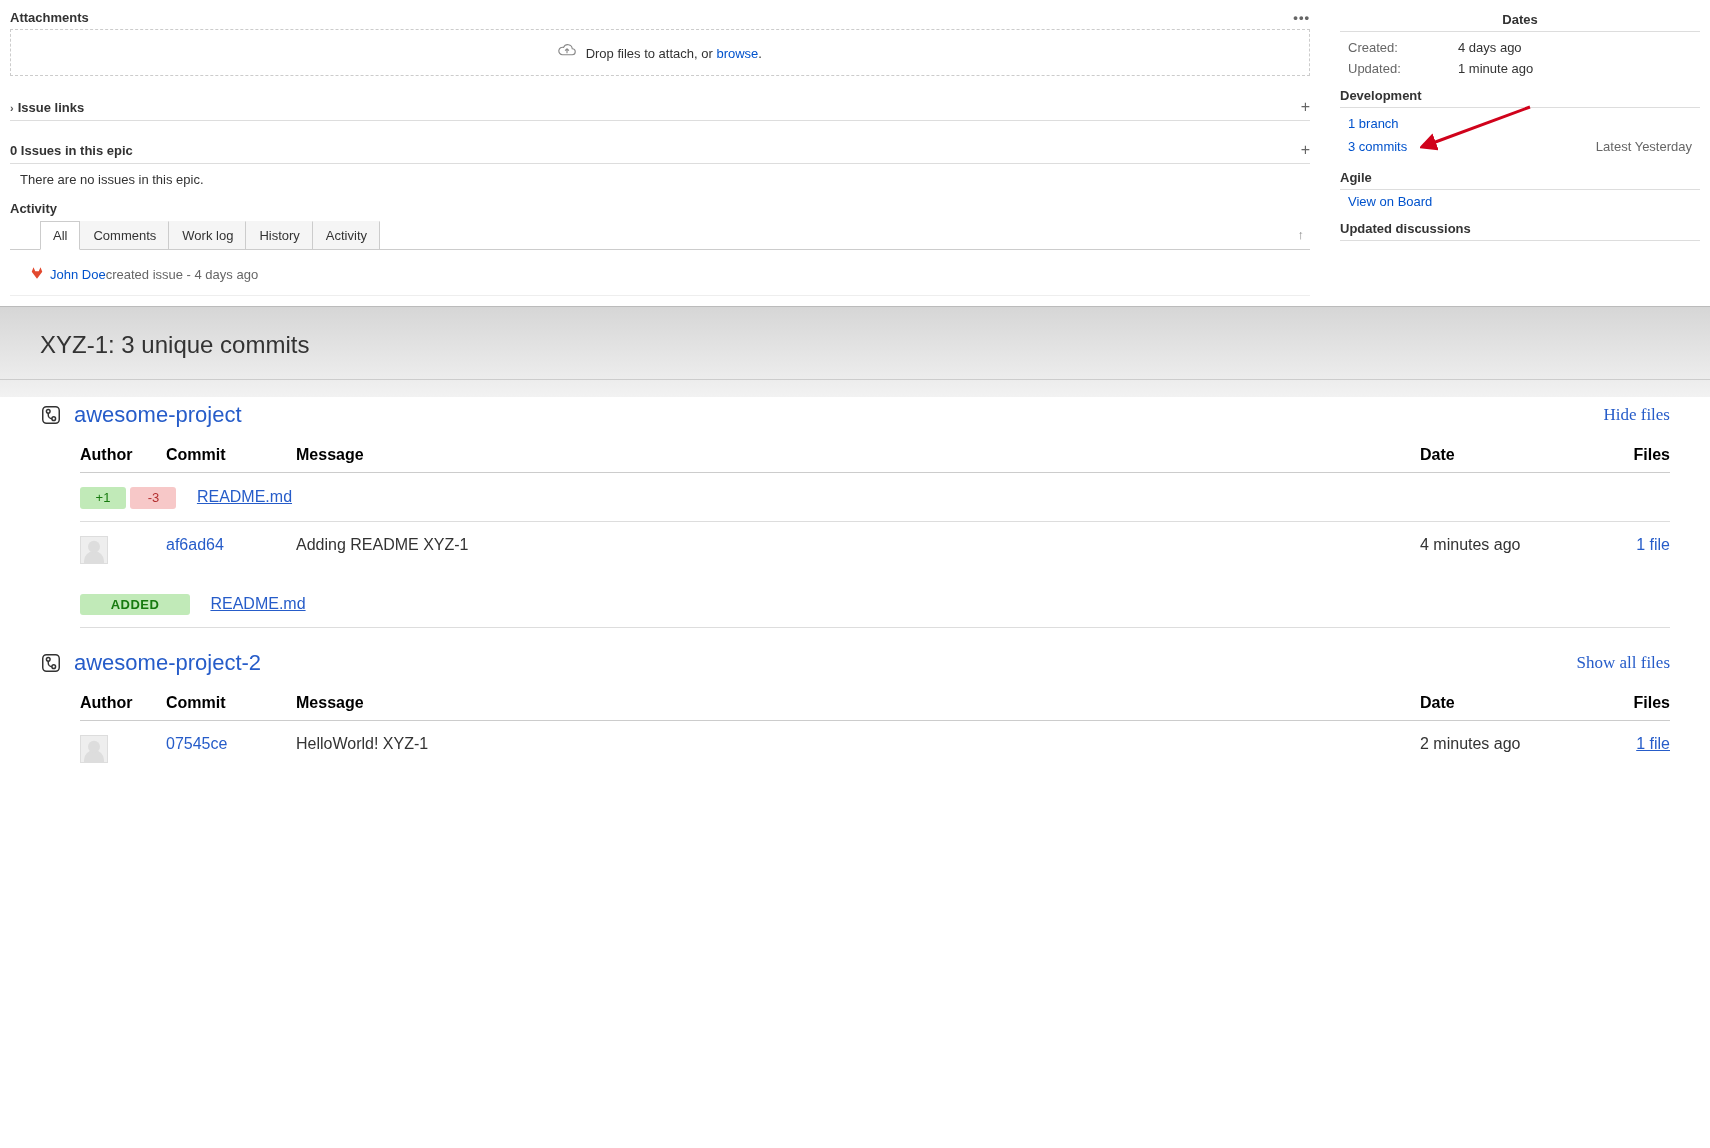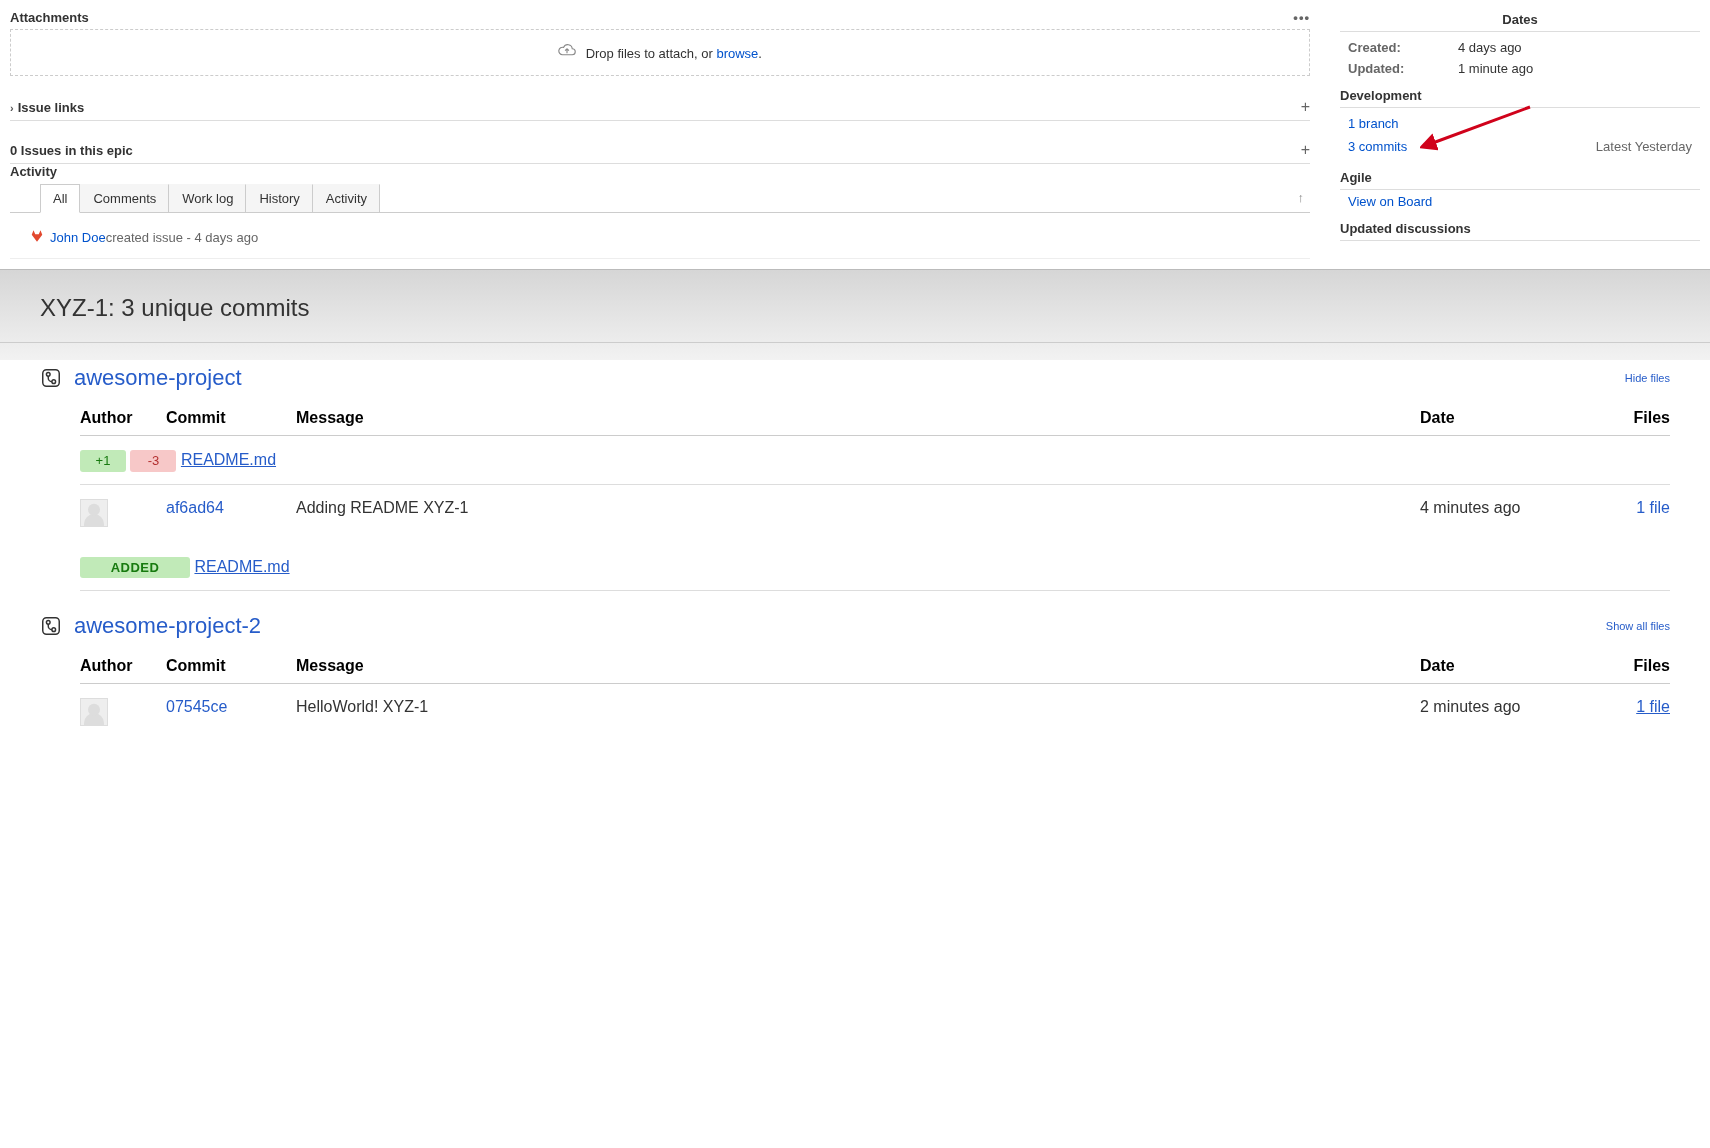--- a/index.html
+++ b/index.html
@@ -89,21 +89,21 @@
   }
   .tabs-spacer { flex: 1; }
   .up-arrow { color: #888; padding: 0 6px; cursor: pointer; }
 
   .activity-body { display: flex; align-items: center; padding: 16px 0 12px 20px; border-bottom: 1px solid #eee; }
   .gitlab-icon { color: #e2492f; margin-right: 6px; }
   .activity-body a { color: #0052cc; text-decoration: none; }
   .grey-text { color: #666; }
 
   .side-kv { display: flex; padding: 6px 8px 0 8px; }
-  .side-kv .k { width: 110px; color: #666; font-weight: bold; }
+  .side-kv .k { width: 110px; color: #666; }
   .side-kv .v { color: #333; }
 
   .dev-links { padding: 2px 8px 0 8px; }
   .dev-row { display: flex; justify-content: space-between; padding: 4px 0; }
   .dev-link { color: #0052cc; text-decoration: none; }
   .dev-meta { color: #666; }
 
   .arrow-annotation {
     position: absolute;
     pointer-events: none;
@@ -146,23 +146,24 @@
   .repo-icon {
     width: 22px; height: 22px;
     display: inline-flex; align-items: center; justify-content: center;
   }
   .project-name {
     font-size: 22px;
     color: #265cc9;
     text-decoration: none;
   }
   .files-toggle {
-    font-size: 11px;
+    font-size: 17px;
     color: #265cc9;
     text-decoration: none;
+    font-family: Liberation Serif, serif;
   }
 
   table.commits {
     width: 100%;
     margin-left: 40px;
     width: calc(100% - 40px);
     border-collapse: collapse;
     font-size: 16px;
   }
   table.commits th {
@@ -210,21 +211,21 @@
     font-size: 13px;
     border-radius: 3px;
     min-width: 46px;
     padding: 3px 0;
     line-height: 1.2;
     vertical-align: middle;
   }
   .badge-plus { background: #c1eab8; color: #177a0f; }
   .badge-minus { background: #f7c8c8; color: #b33030; }
   .badge-added { background: #c1eab8; color: #177a0f; font-weight: bold; min-width: 110px; letter-spacing: 0.5px; }
-  .file-name { color: #265cc9; font-size: 16px; }
+  .file-name { color: #265cc9; margin-left: 16px; font-size: 16px; }
 
 </style>
 </head>
 <body>
 
 <div class="top-region">
   <div class="main-col">
 
     <div class="section-heading">
       <span>Attachments</span>
@@ -245,20 +246,21 @@
       <span><span class="chevron">›</span><span>Issue links</span></span>
       <span class="plus">+</span>
     </div>
 
     <div style="height:14px"></div>
 
     <div class="collapsible-row" style="border-bottom:1px solid #ddd;">
       <span>0 Issues in this epic</span>
       <span class="plus">+</span>
     </div>
+    <div class="epic-body">There are no issues in this epic.</div>
 
     <div class="section-heading">
       <span>Activity</span>
     </div>
     <div class="tabs" style="padding-left:30px;">
       <div class="tab active">All</div>
       <div class="tab">Comments</div>
       <div class="tab">Work log</div>
       <div class="tab">History</div>
       <div class="tab">Activity</div>

